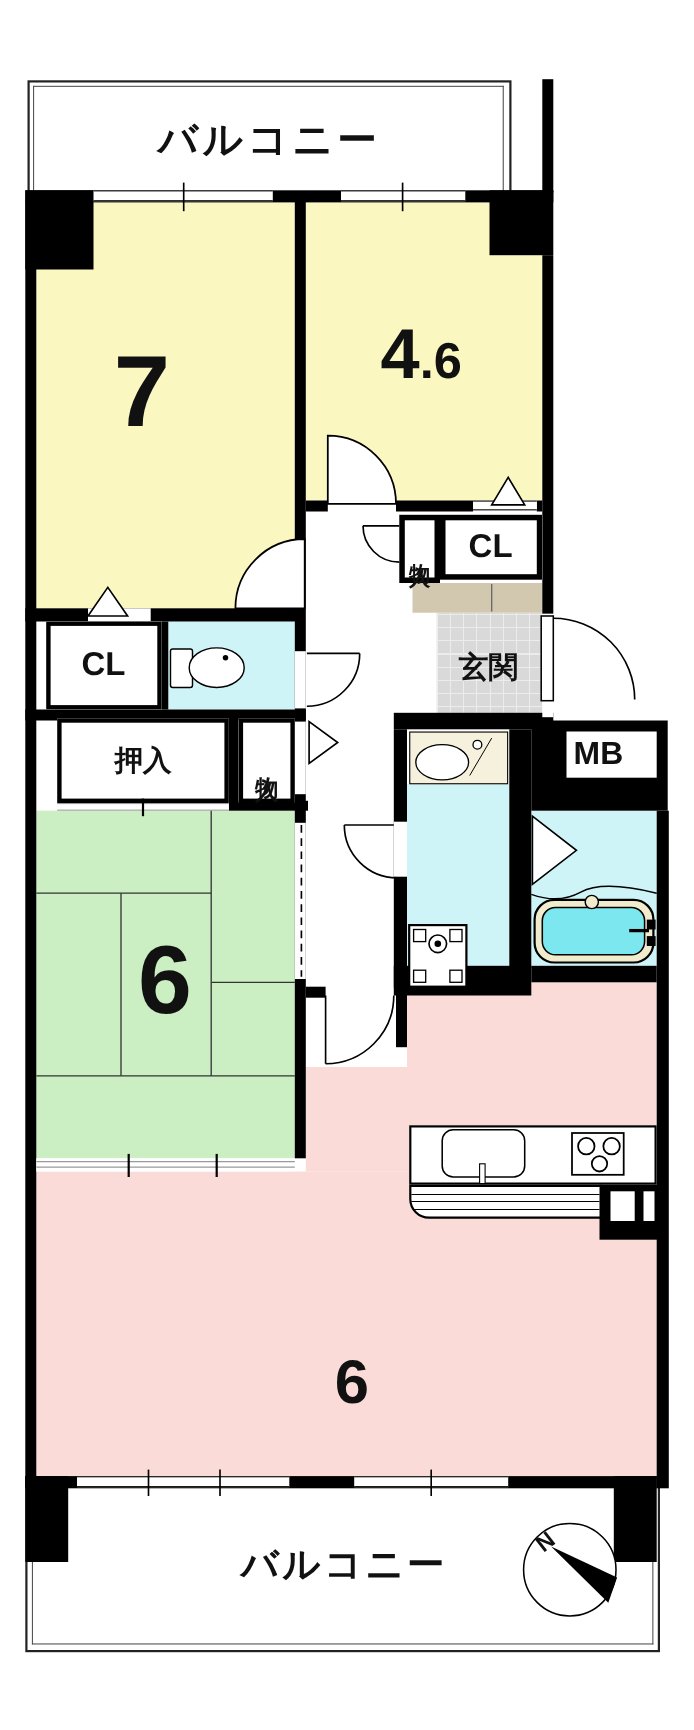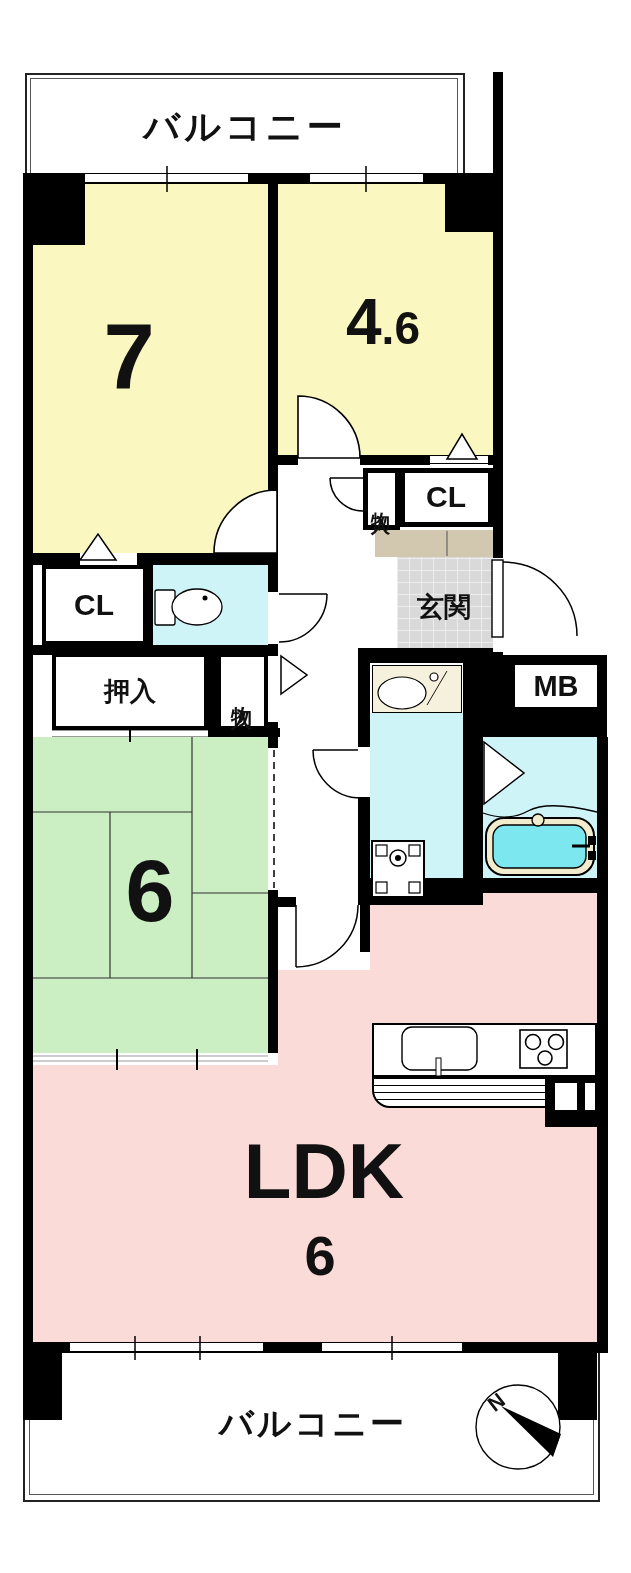--- a/index.html
+++ b/index.html
@@ -224,22 +224,21 @@
   <div class="lbl baseline" style="left:383px;top:322px;">
     <span style="font-size:64px;">4</span>
     <span style="font-size:46px;">.6</span>
   </div>
   <div class="lbl vert" style="left:381px;top:499px;font-size:19px;">物入</div>
   <div class="lbl" style="left:446px;top:497px;font-size:30px;">CL</div>
   <div class="lbl" style="left:444px;top:607px;font-size:27px;">玄関</div>
   <div class="lbl" style="left:94px;top:605px;font-size:30px;">CL</div>
   <div class="lbl" style="left:130px;top:691px;font-size:26px;">押入</div>
   <div class="lbl vert" style="left:242px;top:691px;font-size:21px;">物入</div>
-  <div class="lbl" style="left:556px;top:686px;font-size:29px;">MB</div>
+  <div class="lbl" style="left:544px;top:686px;font-size:29px;">MB</div>
   <div class="lbl" style="left:150px;top:891px;font-size:88px;">6</div>
-  <div class="lbl" style="left:324px;top:1171px;font-size:78px;">LDK</div>
   <div class="lbl baseline" style="left:320px;top:1256px;">
     <span style="font-size:56px;">6</span>
   </div>
   <div class="lbl" style="left:313px;top:1423px;font-size:34px;letter-spacing:3px;">バルコニー</div>
   <div class="lbl" style="left:496px;top:1402px;font-size:21px;transform:translate(-50%,-50%) rotate(-38deg);">N</div>
 
 </div>
 
 </body></html>

